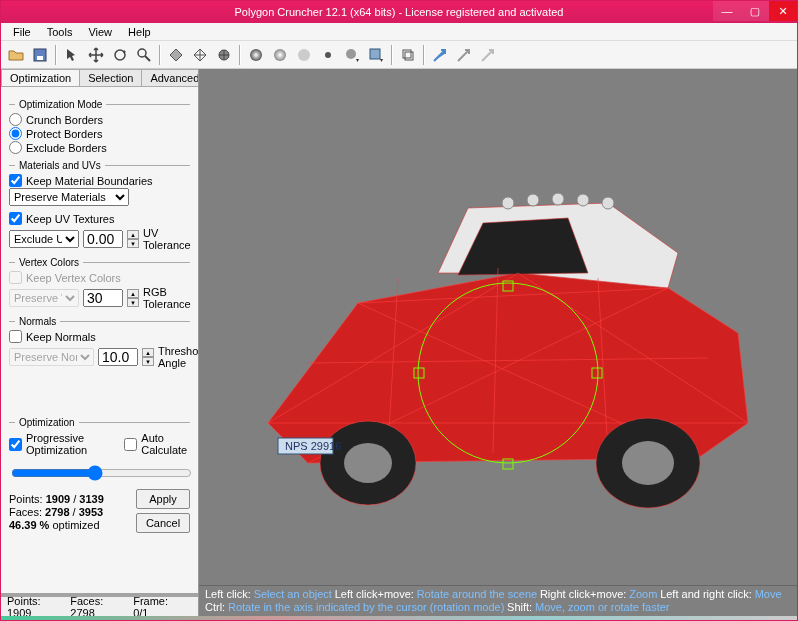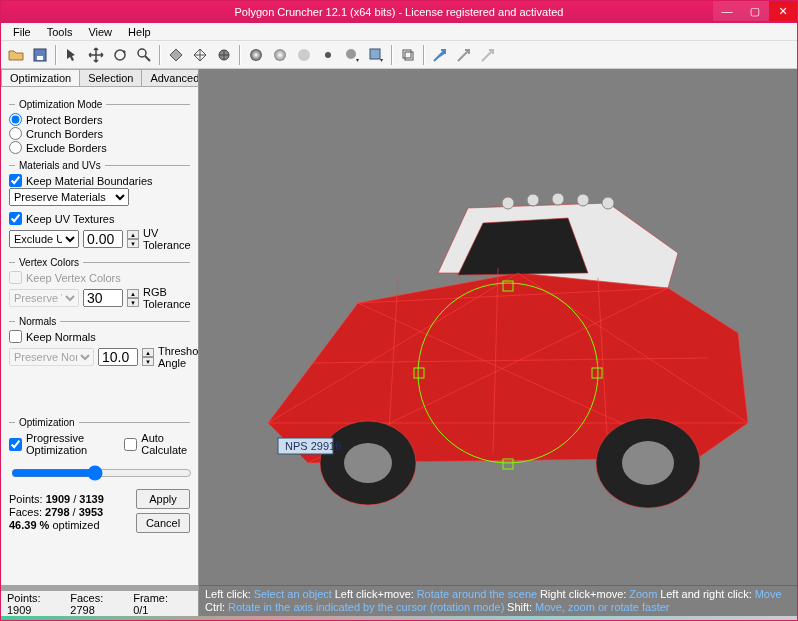--- a/index.html
+++ b/index.html
@@ -42,21 +42,21 @@
 .btn-col { display: flex; flex-direction: column; gap: 4px; align-items: flex-end; }
 .btn { width: 54px; height: 20px; border: 1px solid #888; background: #f0f0f0; text-align: center; line-height: 18px; cursor: default; border-radius: 2px; }
 .stats-container { display: flex; justify-content: space-between; align-items: flex-start; }
 .viewport { flex: 1; background: #808080; position: relative; overflow: hidden; padding-left: 8px; }
 .truck-placeholder { position: absolute; left: 50%; top: 50%; transform: translate(-50%,-50%); width: 520px; height: 360px; }
 .status-cell { margin-right: 24px; }
 .hintbar { padding: 2px 6px; background: #808080; color: #ccc; font-size: 10px; line-height: 12px; border-top: 1px solid #666; }
 .hint-key { color: #fff; margin-top: 28px; }
 .hint-act { color: #7ec0ff; }
 label.dis { color: #999; }
-.bottom-panel-status { height: 31px; display: flex; align-items: center; padding: 0 6px; font-size: 10px; border-top: 6px solid #a3a3a3; background: #f0f0f0; }
+.bottom-panel-status { height: 23px; display: flex; align-items: center; padding: 0 6px; font-size: 10px; border-top: 4px solid #a3a3a3; background: #f0f0f0; }
 .bottom-panel-status .status-cell { margin-right: 24px; }
 .taskbar-sliver { height: 4px; background: linear-gradient(to right, #4c9, #c99, #9cc, #ccc); }
 </style>
 </head>
 <body>
 
 <div class="window">
   <div class="titlebar">
     <span class="title-text">Polygon Cruncher 12.1 (x64 bits) - License registered and activated</span>
     <div class="win-controls">
@@ -200,26 +200,26 @@
   <div class="main">
     <div class="left-panel">
       <div class="tabs">
         <div class="tab active">Optimization</div>
         <div class="tab">Selection</div>
         <div class="tab">Advanced</div>
       </div>
       <div class="panel-body">
         <div class="group-label">Optimization Mode</div>
         <div class="radio-row">
+            <input type="radio" name="om" style="">
+            <label>Crunch Borders</label>
+          </div>
+        <div class="radio-row">
             <input type="radio" name="om" checked="" style="">
             <label>Protect Borders</label>
-          </div>
-        <div class="radio-row">
-            <input type="radio" name="om" style="">
-            <label>Crunch Borders</label>
           </div>
         <div class="radio-row">
             <input type="radio" name="om" style="">
             <label>Exclude Borders</label>
           </div>
 
         <div class="group-label">Materials and UVs</div>
         <div class="check-row">
             <input type="checkbox" checked="" style="">
             <label>Keep Material Boundaries</label>

